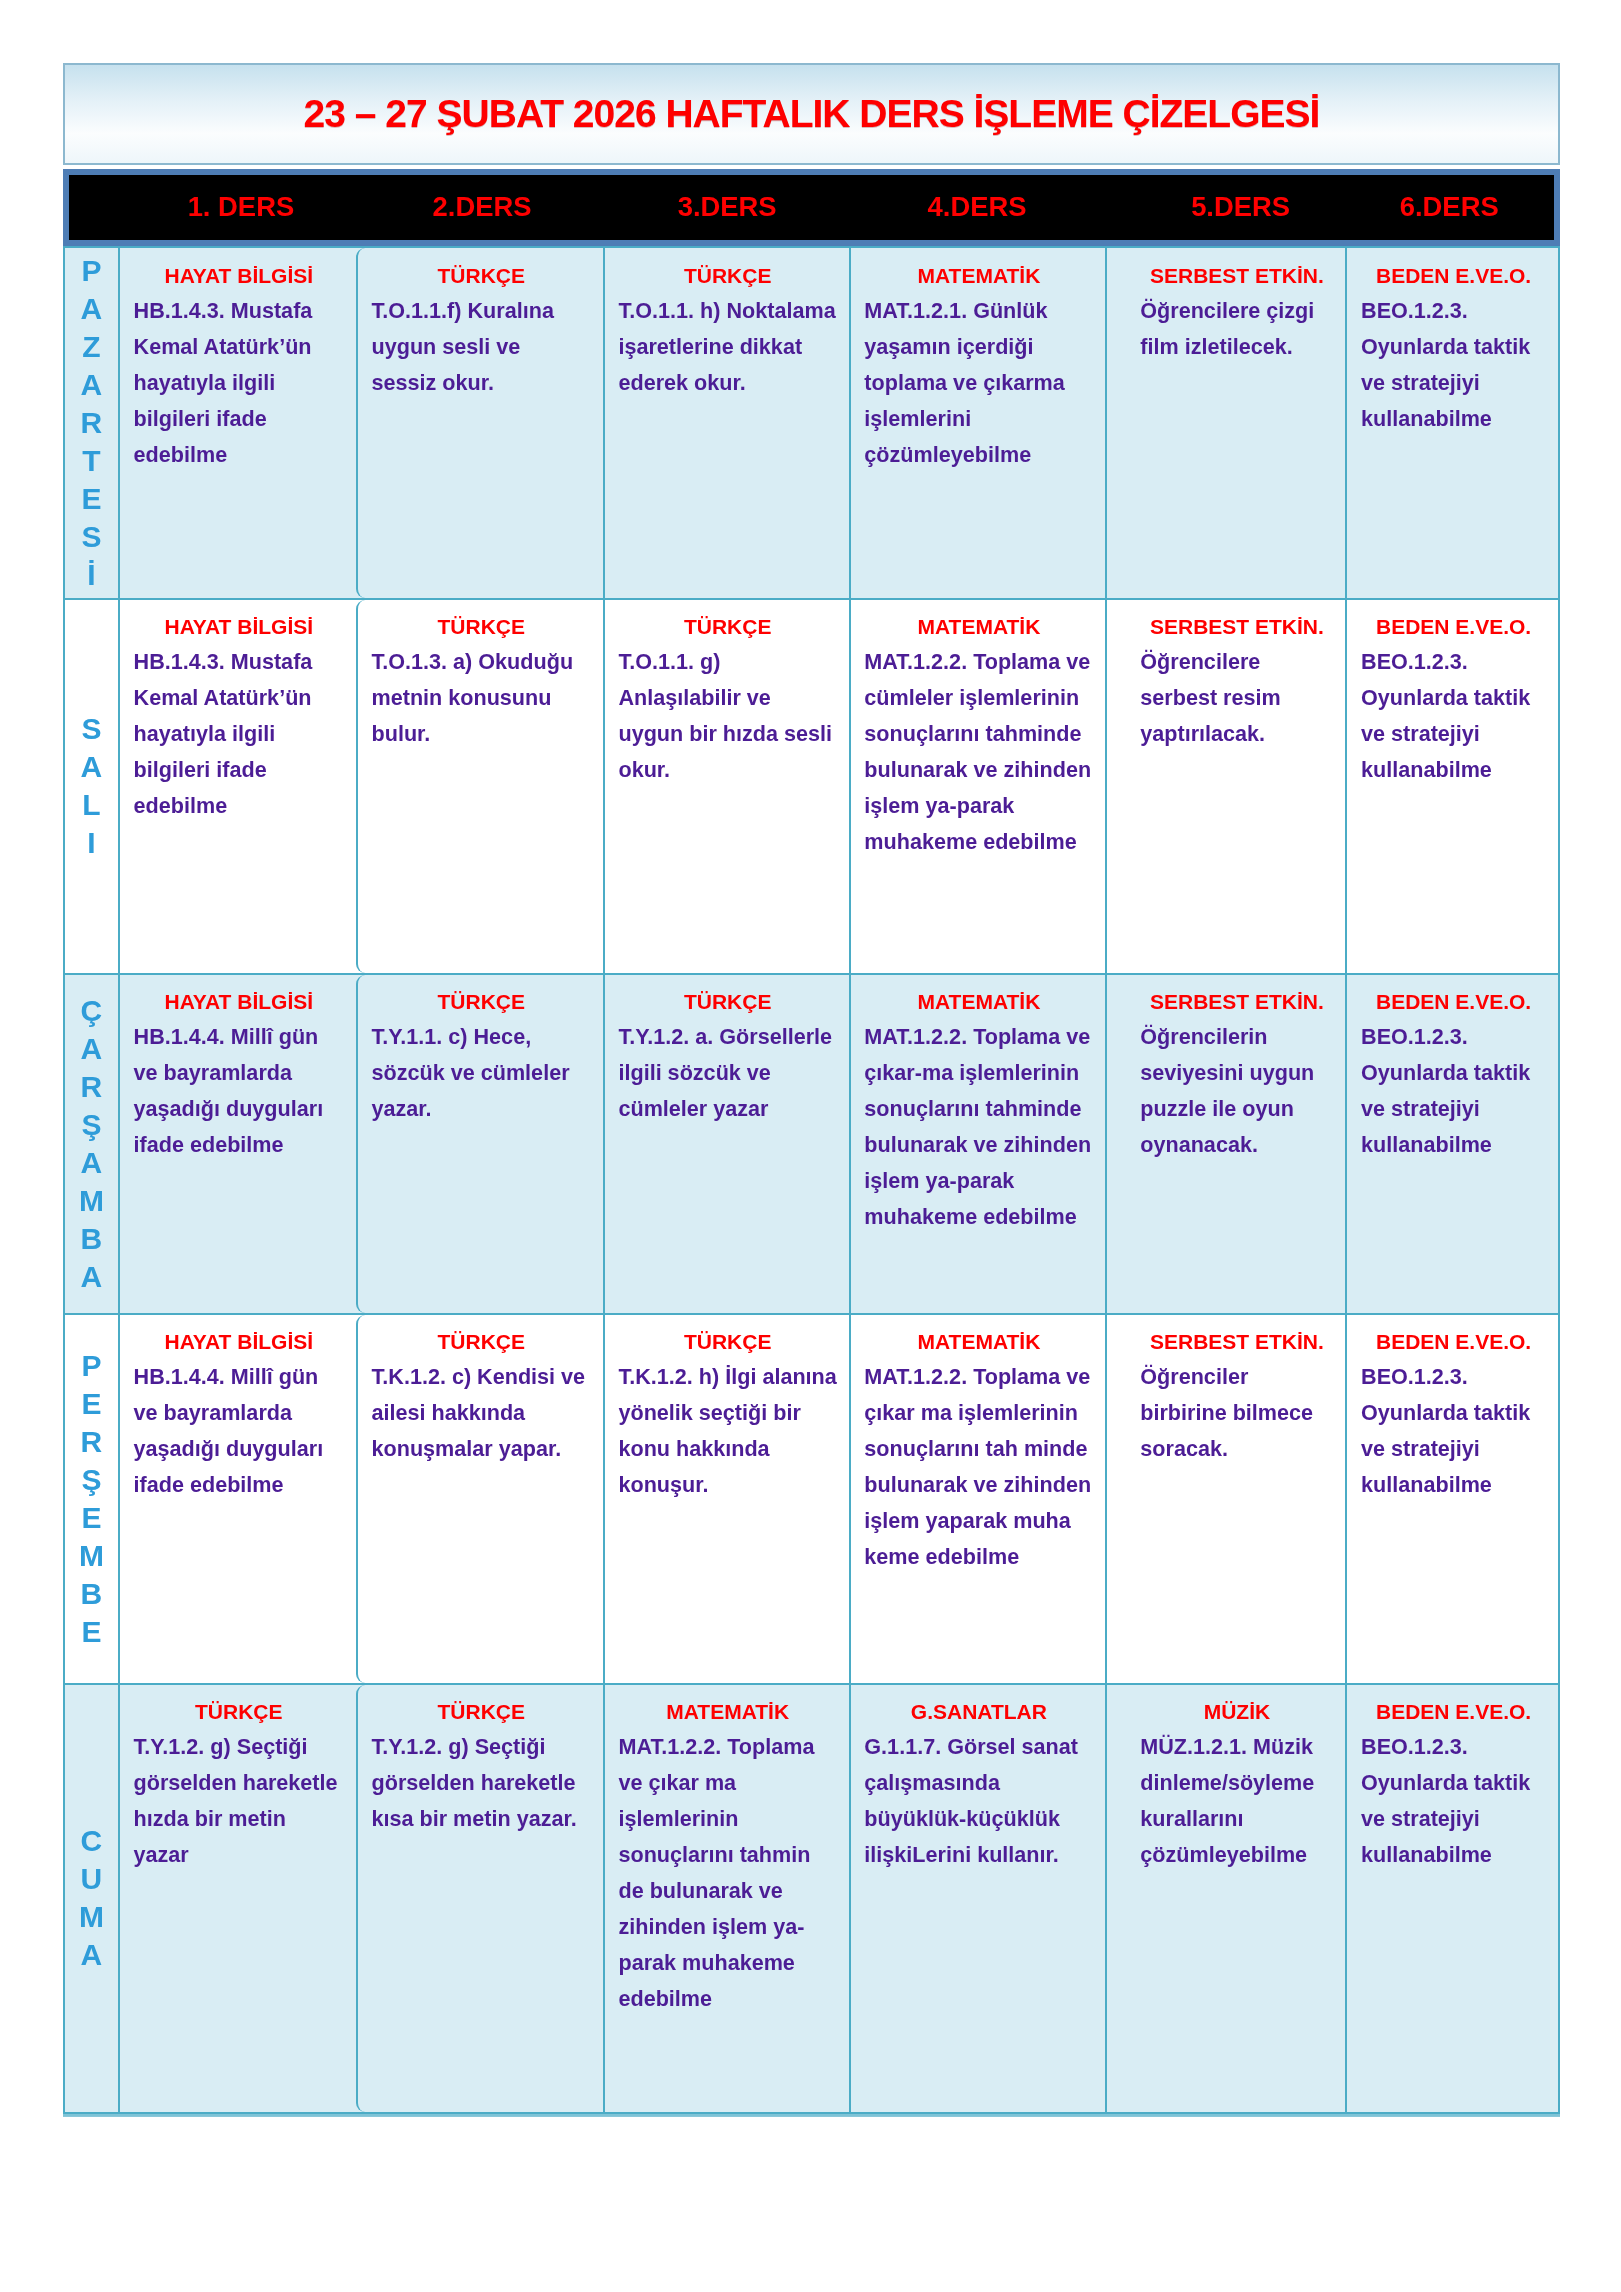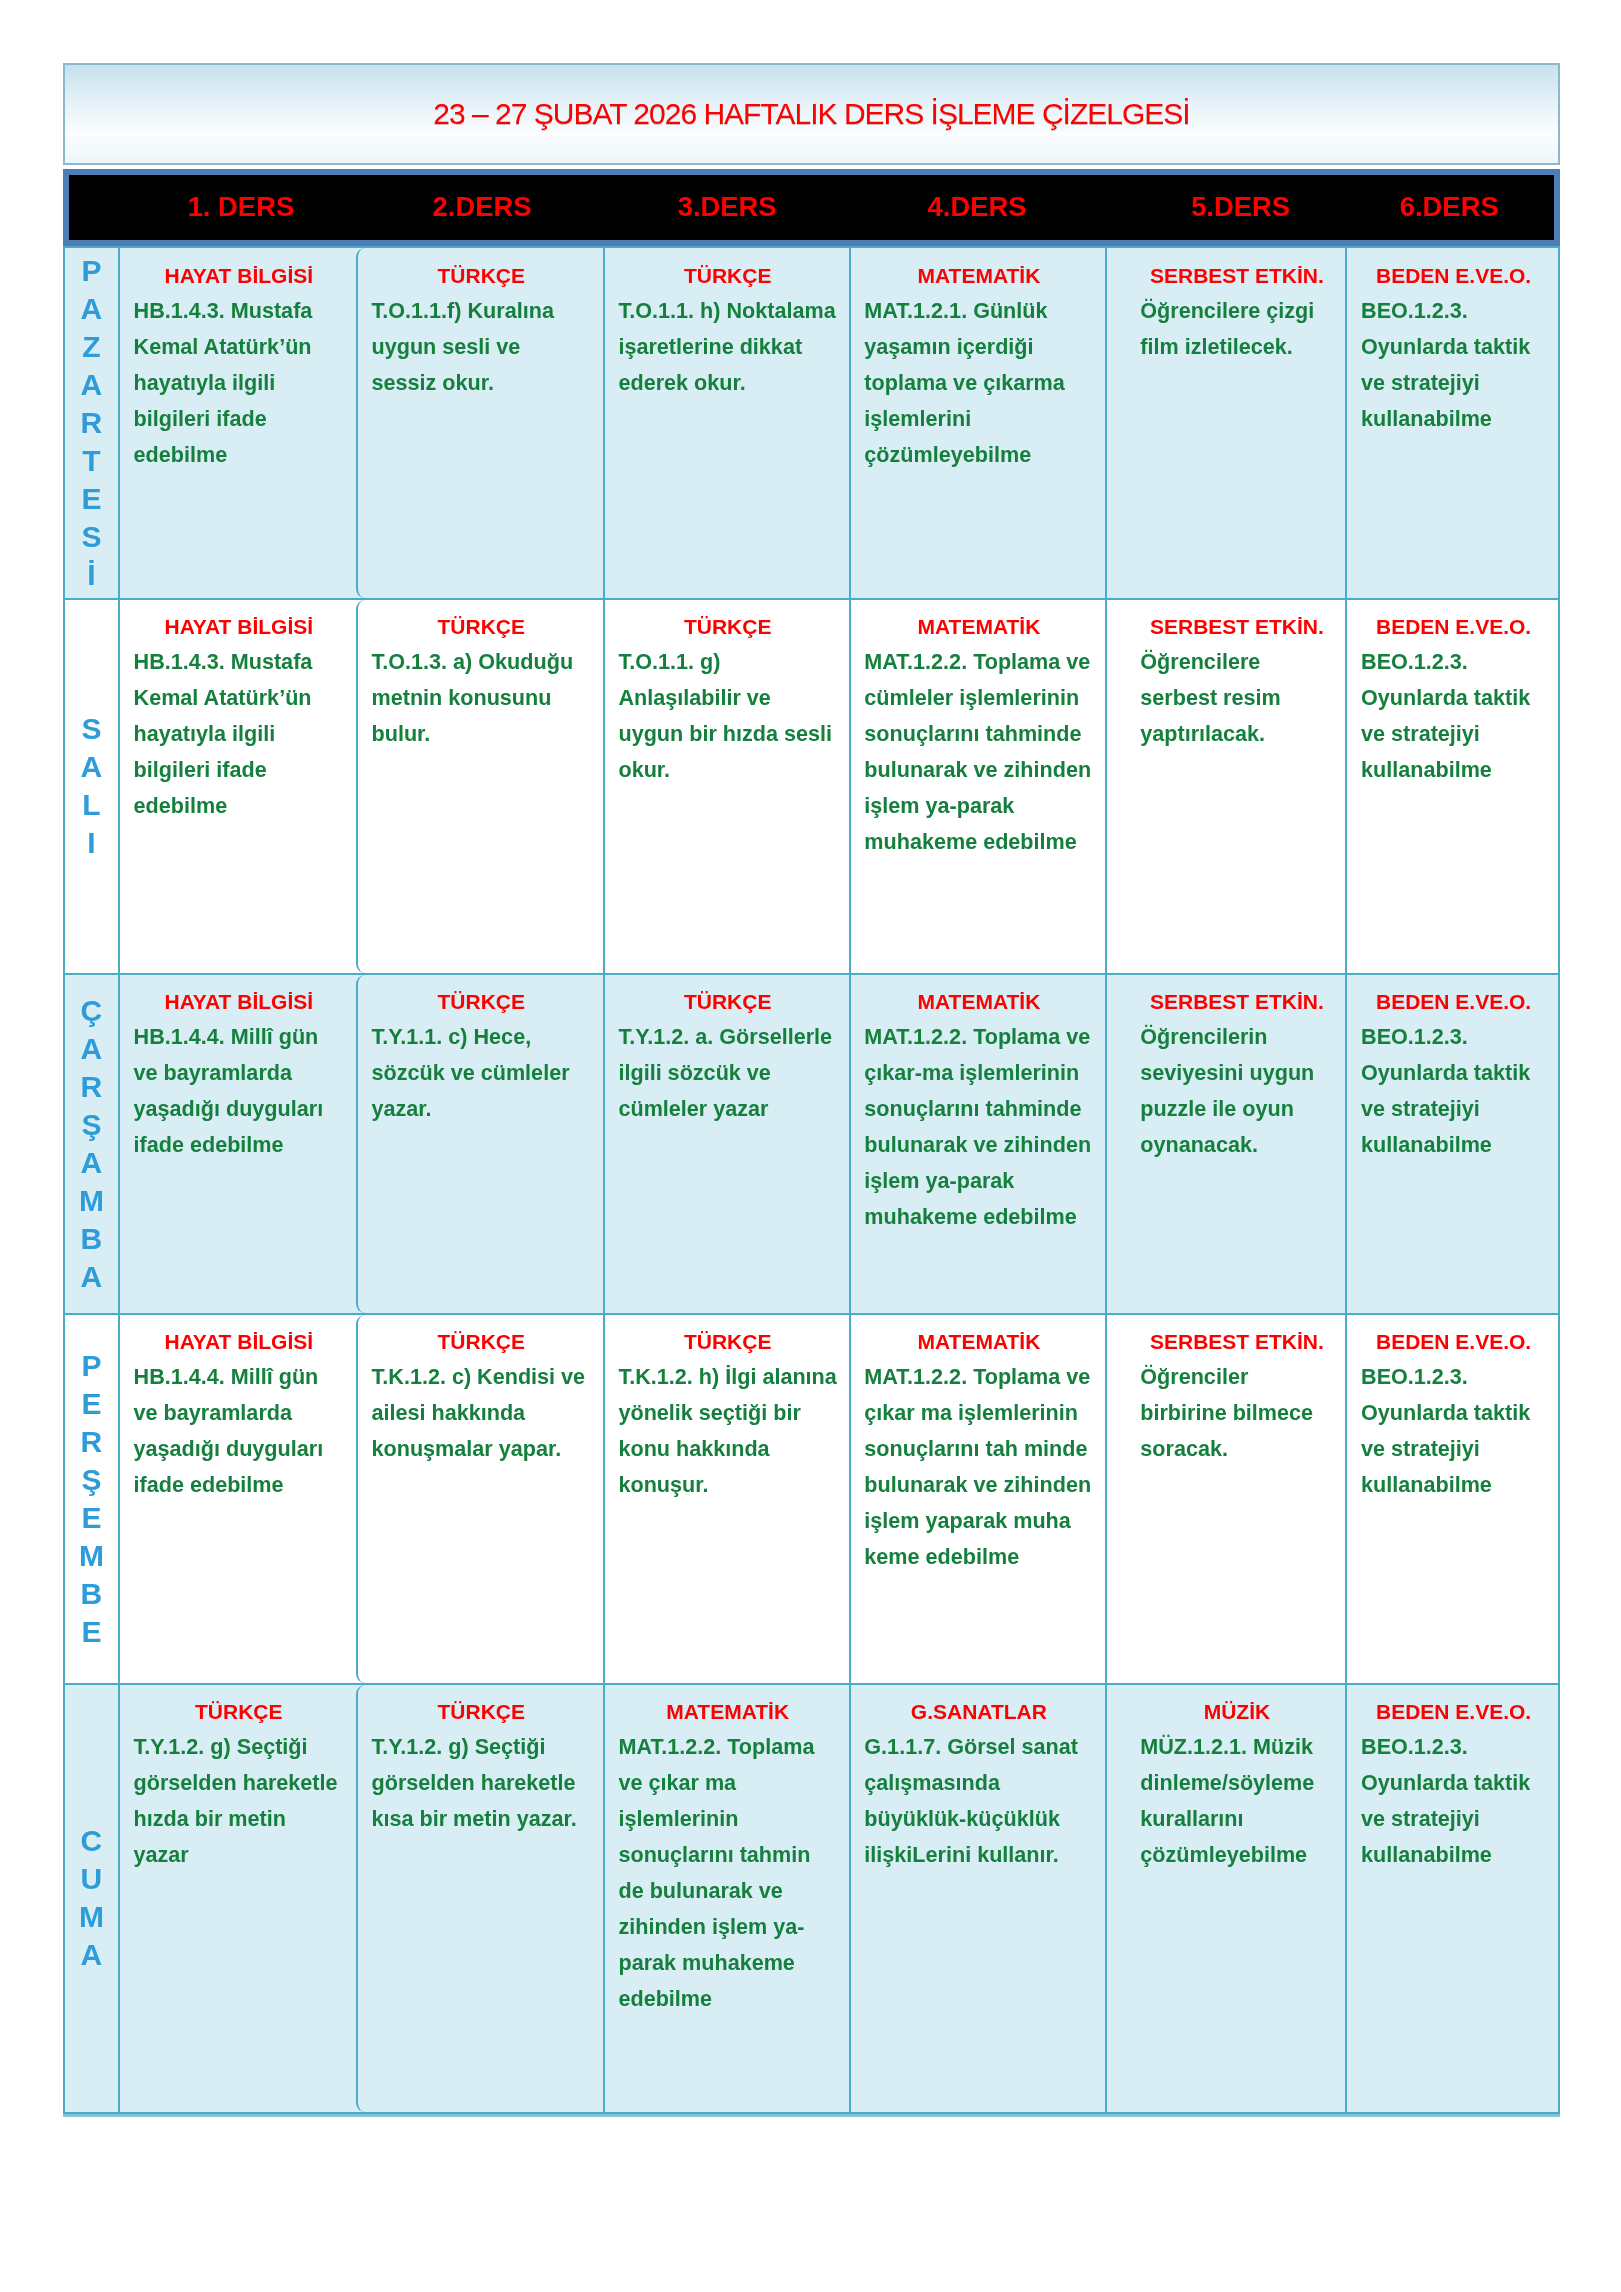--- a/index.html
+++ b/index.html
@@ -13,21 +13,21 @@
 
   
   .title-box{
     box-sizing:border-box;height:102px;
     border:2px solid #8cb8cf;
     background:linear-gradient(180deg,#c6e1ee 0%,#e3f0f7 35%,#fbfdfe 70%,#eef6fa 100%);
     display:flex;align-items:center;justify-content:center;
     margin-bottom:3.9px;
   }
   .title-text{
-    color:#fe0000;font-weight:normal;font-size:30px;letter-spacing:-1px;
+    color:#fe0000;font-weight:bold;font-size:39px;letter-spacing:-1px;
     text-shadow:0 1px 0 rgba(120,0,0,.25);
     white-space:nowrap;
   }
 
   
   .header-band{
     box-sizing:border-box;display:flex;background:#000000;
     border:6.9px solid #4e7db5;
   }
   .hcell{
@@ -75,21 +75,21 @@
   .r1{min-height:373px;}
   .r2{min-height:338px;}
   .r3{min-height:368px;}
   .r4{min-height:427px;}
 
   .subject{
     color:#fe0000;font-weight:bold;font-size:21px;text-align:center;
     line-height:35px;
   }
   .ltext{
-    color:#15803d;font-weight:bold;font-size:21.6px;line-height:36px;
+    color:#4c1d95;font-weight:bold;font-size:21.6px;line-height:36px;
     word-wrap:break-word;
   }
 </style>
 </head>
 <body>
 
 <div class="page">
 
   <div class="title-box">
     <div class="title-text">23 – 27 ŞUBAT 2026 HAFTALIK DERS İŞLEME ÇİZELGESİ</div>

